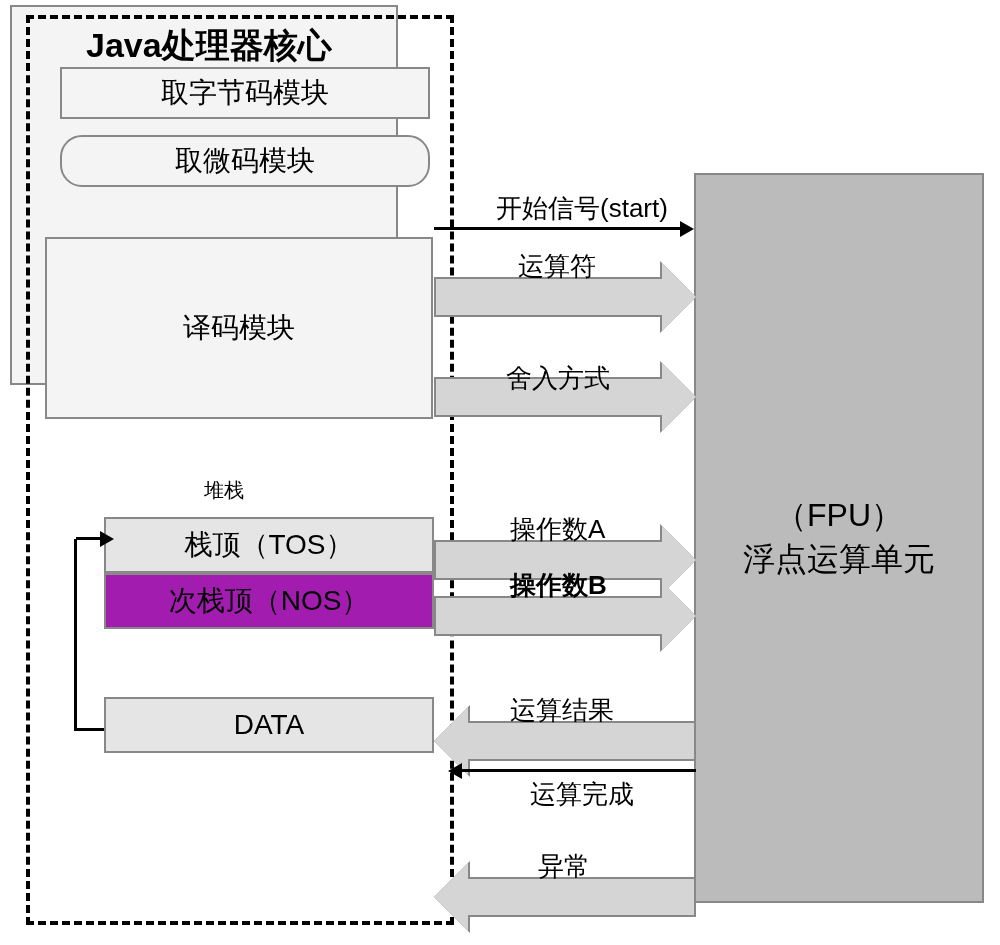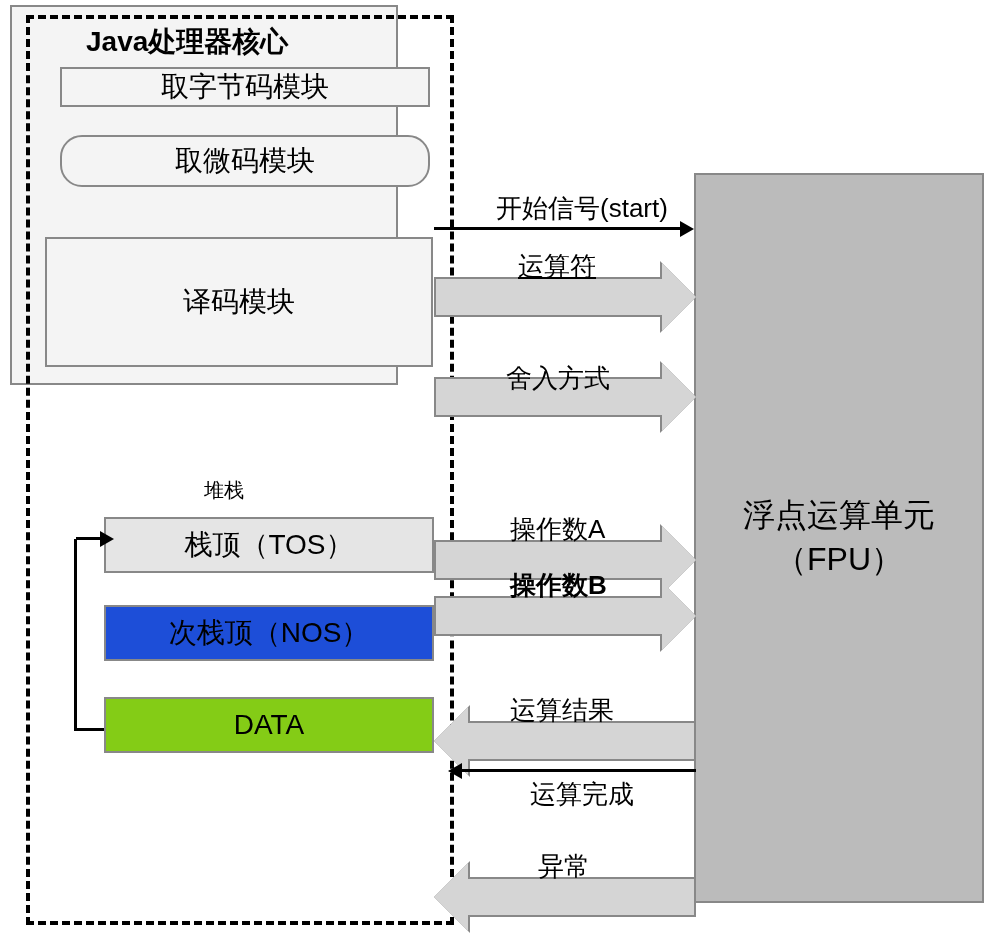--- a/index.html
+++ b/index.html
@@ -22,50 +22,50 @@
       left: 16px;
       top: 10px;
       width: 428px;
       height: 910px;
       border: 4px dashed #000;
     }
     .java-core-title {
       position: absolute;
       left: 76px;
       top: 18px;
-      font-size: 28px;
+      font-size: 34px;
       font-weight: bold;
     }
     .box {
       position: absolute;
       border: 2px solid #888;
       background: #f4f4f4;
       display: flex;
       align-items: center;
       justify-content: center;
       font-size: 28px;
     }
     .bytecode-box {
       left: 50px;
       top: 62px;
       width: 370px;
-      height: 40px;
+      height: 52px;
     }
     .microcode-box {
       left: 50px;
       top: 130px;
       width: 370px;
       height: 52px;
       border-radius: 22px;
     }
     .decode-box {
       left: 35px;
       top: 232px;
       width: 388px;
-      height: 130px;
+      height: 182px;
     }
     .stack-box {
       left: 36px;
       top: 464px;
       width: 388px;
       height: 380px;
       background: #f4f4f4;
       border: 2px solid #888;
     }
     .stack-title {
@@ -76,31 +76,31 @@
     }
     .tos-box {
       left: 94px;
       top: 512px;
       width: 330px;
       height: 56px;
       background: #e5e5e5;
     }
     .nos-box {
       left: 94px;
-      top: 600px;
+      top: 568px;
       width: 330px;
       height: 56px;
-      background: #1d4ed8;
+      background: #a21caf;
     }
     .data-box {
       left: 94px;
       top: 692px;
       width: 330px;
       height: 56px;
-      background: #84cc16;
+      background: #e5e5e5;
     }
     .fpu-box {
       position: absolute;
       left: 684px;
       top: 168px;
       width: 290px;
       height: 730px;
       background: #bbbbbb;
       border: 2px solid #888;
       display: flex;
@@ -272,32 +272,32 @@
   <div class="box nos-box">次栈顶（NOS）</div>
   <div class="box data-box">DATA</div>
 
   <div class="feedback-arrow">
     <div class="v-line"></div>
     <div class="h-bottom"></div>
     <div class="arrow-up"></div>
   </div>
 
   <div class="fpu-box">
+    <div>（FPU）</div>
     <div>浮点运算单元</div>
-    <div>（FPU）</div>
   </div>
 
   <div class="thin-arrow-right" style="left:424px; top:222px; width:250px;"></div>
   <div class="signal-label" style="left:454px; top:186px;margin-left:32px;">开始信号(start)</div>
 
   <div class="block-arrow" style="left:424px; top:258px;">
     <div class="arrow-body-right" style="width:228px;"></div>
     <div class="arrow-head-right"></div>
   </div>
-  <div class="signal-label" style="left:508px; top:244px;text-decoration:underline;">运算符</div>
+  <div class="signal-label" style="left:508px; top:244px;">运算符</div>
 
   <div class="block-arrow" style="left:424px; top:358px;">
     <div class="arrow-body-right" style="width:228px;"></div>
     <div class="arrow-head-right"></div>
   </div>
   <div class="signal-label" style="left:496px; top:344px;margin-top:12px;">舍入方式</div>
 
   <div class="block-arrow" style="left:424px; top:521px;">
     <div class="arrow-body-right" style="width:228px;"></div>
     <div class="arrow-head-right"></div>

